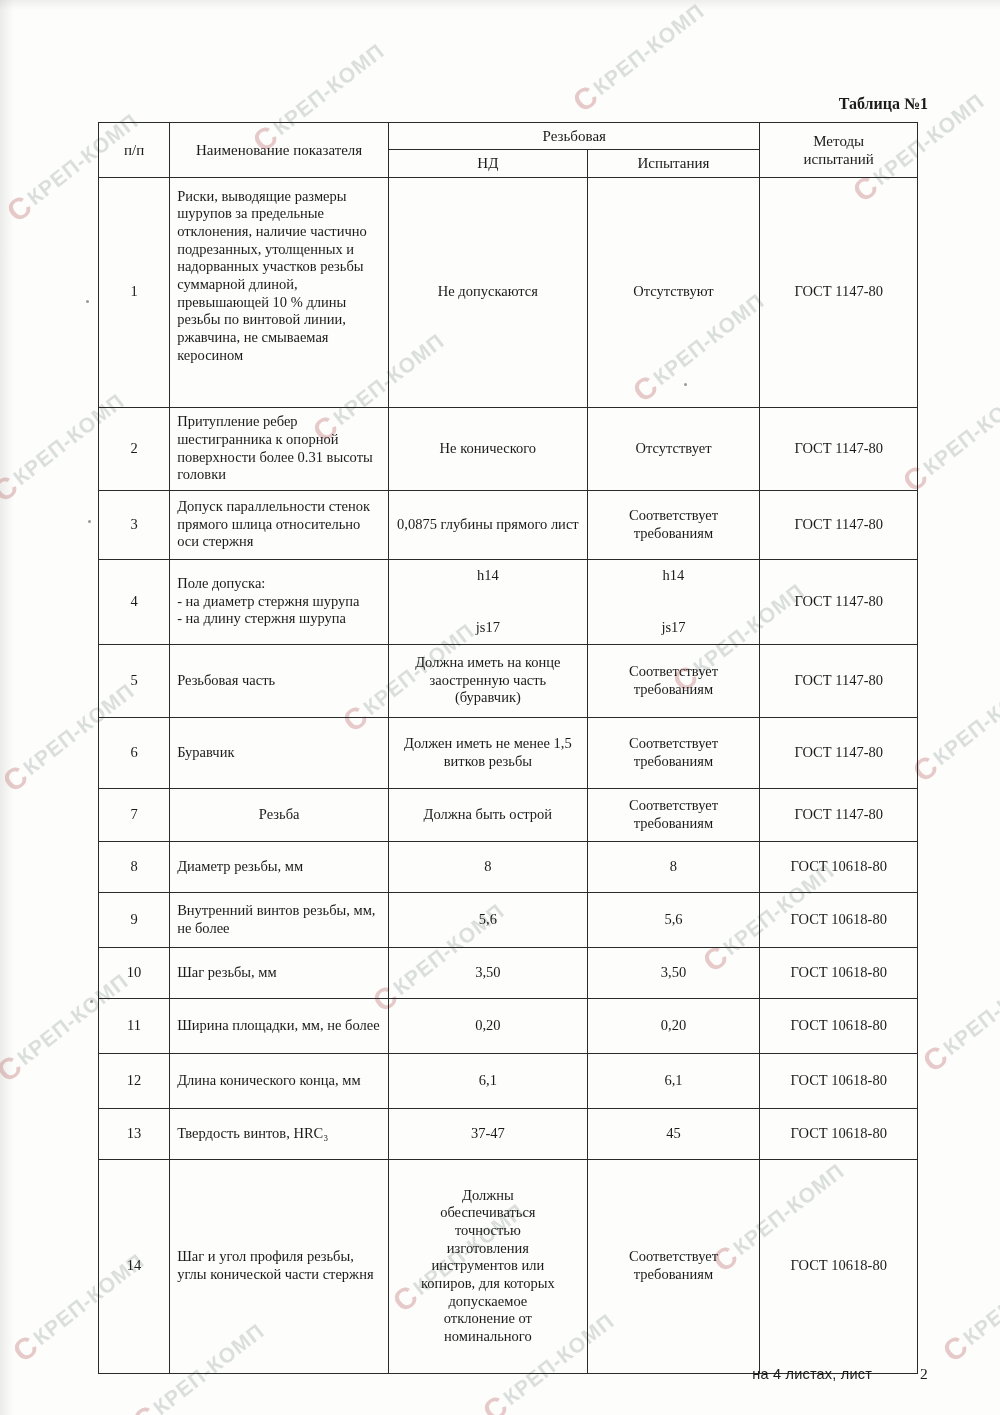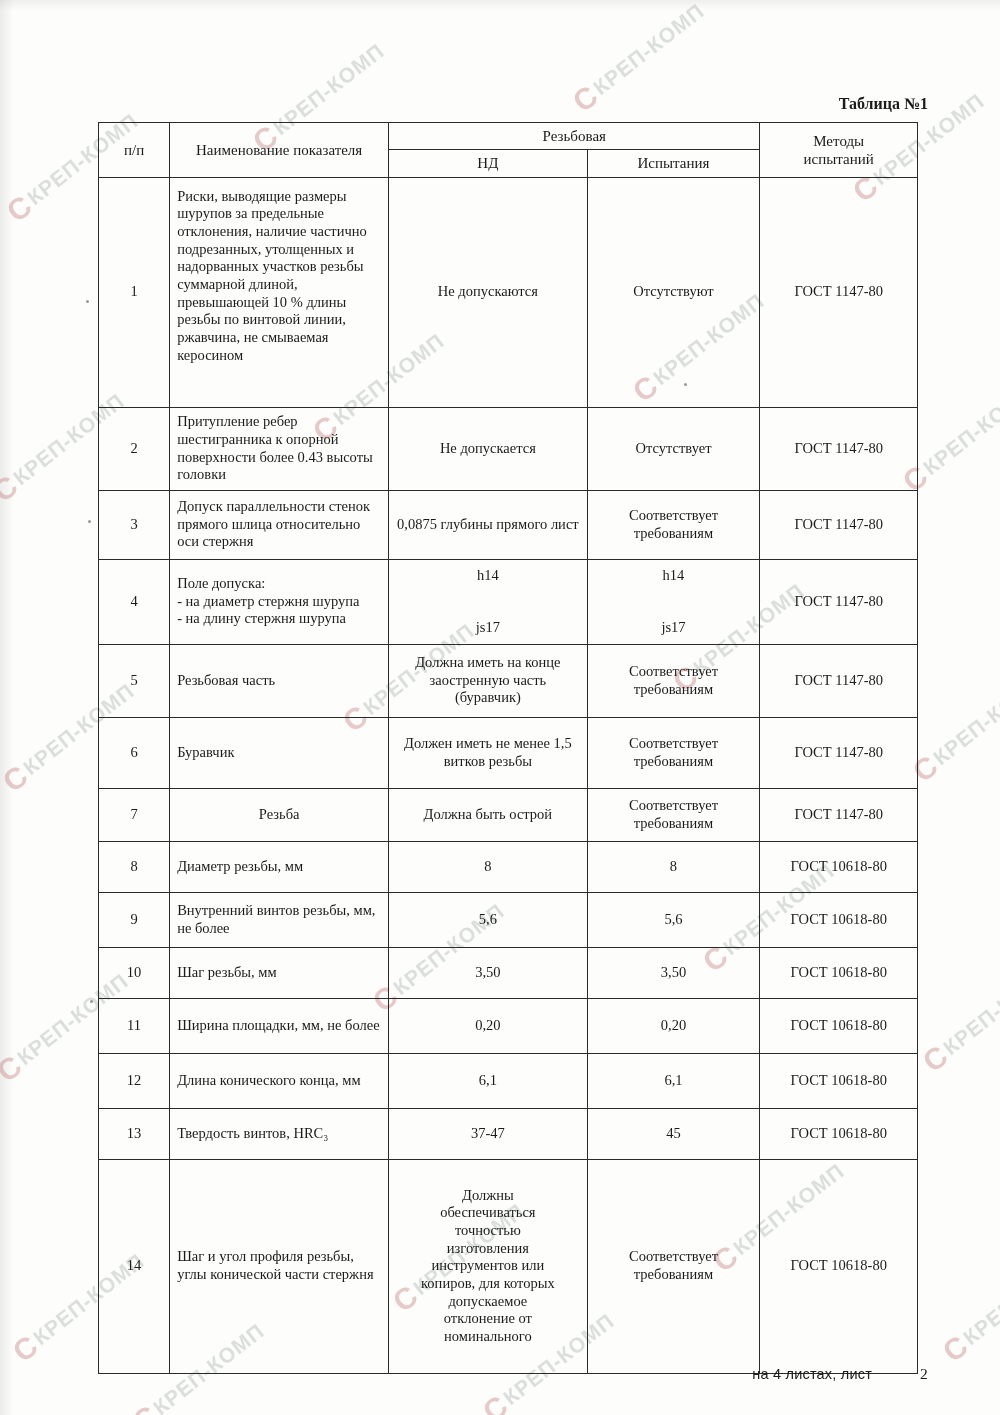--- a/index.html
+++ b/index.html
@@ -202,22 +202,22 @@
       <tr class="row-tall">
         <td class="c">1</td>
         <td class="l" style="vertical-align:top; padding-top:10px;">Риски, выводящие размеры шурупов за предельные отклонения, наличие частично подрезанных, утолщенных и надорванных участков резьбы суммарной длиной, превышающей 10 % длины резьбы по винтовой линии, ржавчина, не смываемая керосином</td>
         <td class="c">Не допускаются</td>
         <td class="c">Отсутствуют</td>
         <td class="c">ГОСТ 1147-80</td>
       </tr>
 
       <tr>
         <td class="c">2</td>
-        <td class="l cell-pad-lg" style="height:74px;">Притупление ребер шестигранника к опорной поверхности более 0.43 высоты головки</td>
-        <td class="c">Не допускается</td>
+        <td class="l cell-pad-lg" style="height:74px;">Притупление ребер шестигранника к опорной поверхности более 0.31 высоты головки</td>
+        <td class="c">Не конического</td>
         <td class="c">Отсутствует</td>
         <td class="c">ГОСТ 1147-80</td>
       </tr>
 
       <tr>
         <td class="c">3</td>
         <td class="l" style="height:60px;">Допуск параллельности стенок прямого шлица относительно оси стержня</td>
         <td class="c">0,0875 глубины прямого лист</td>
         <td class="c">Соответствует требованиям</td>
         <td class="c">ГОСТ 1147-80</td>

